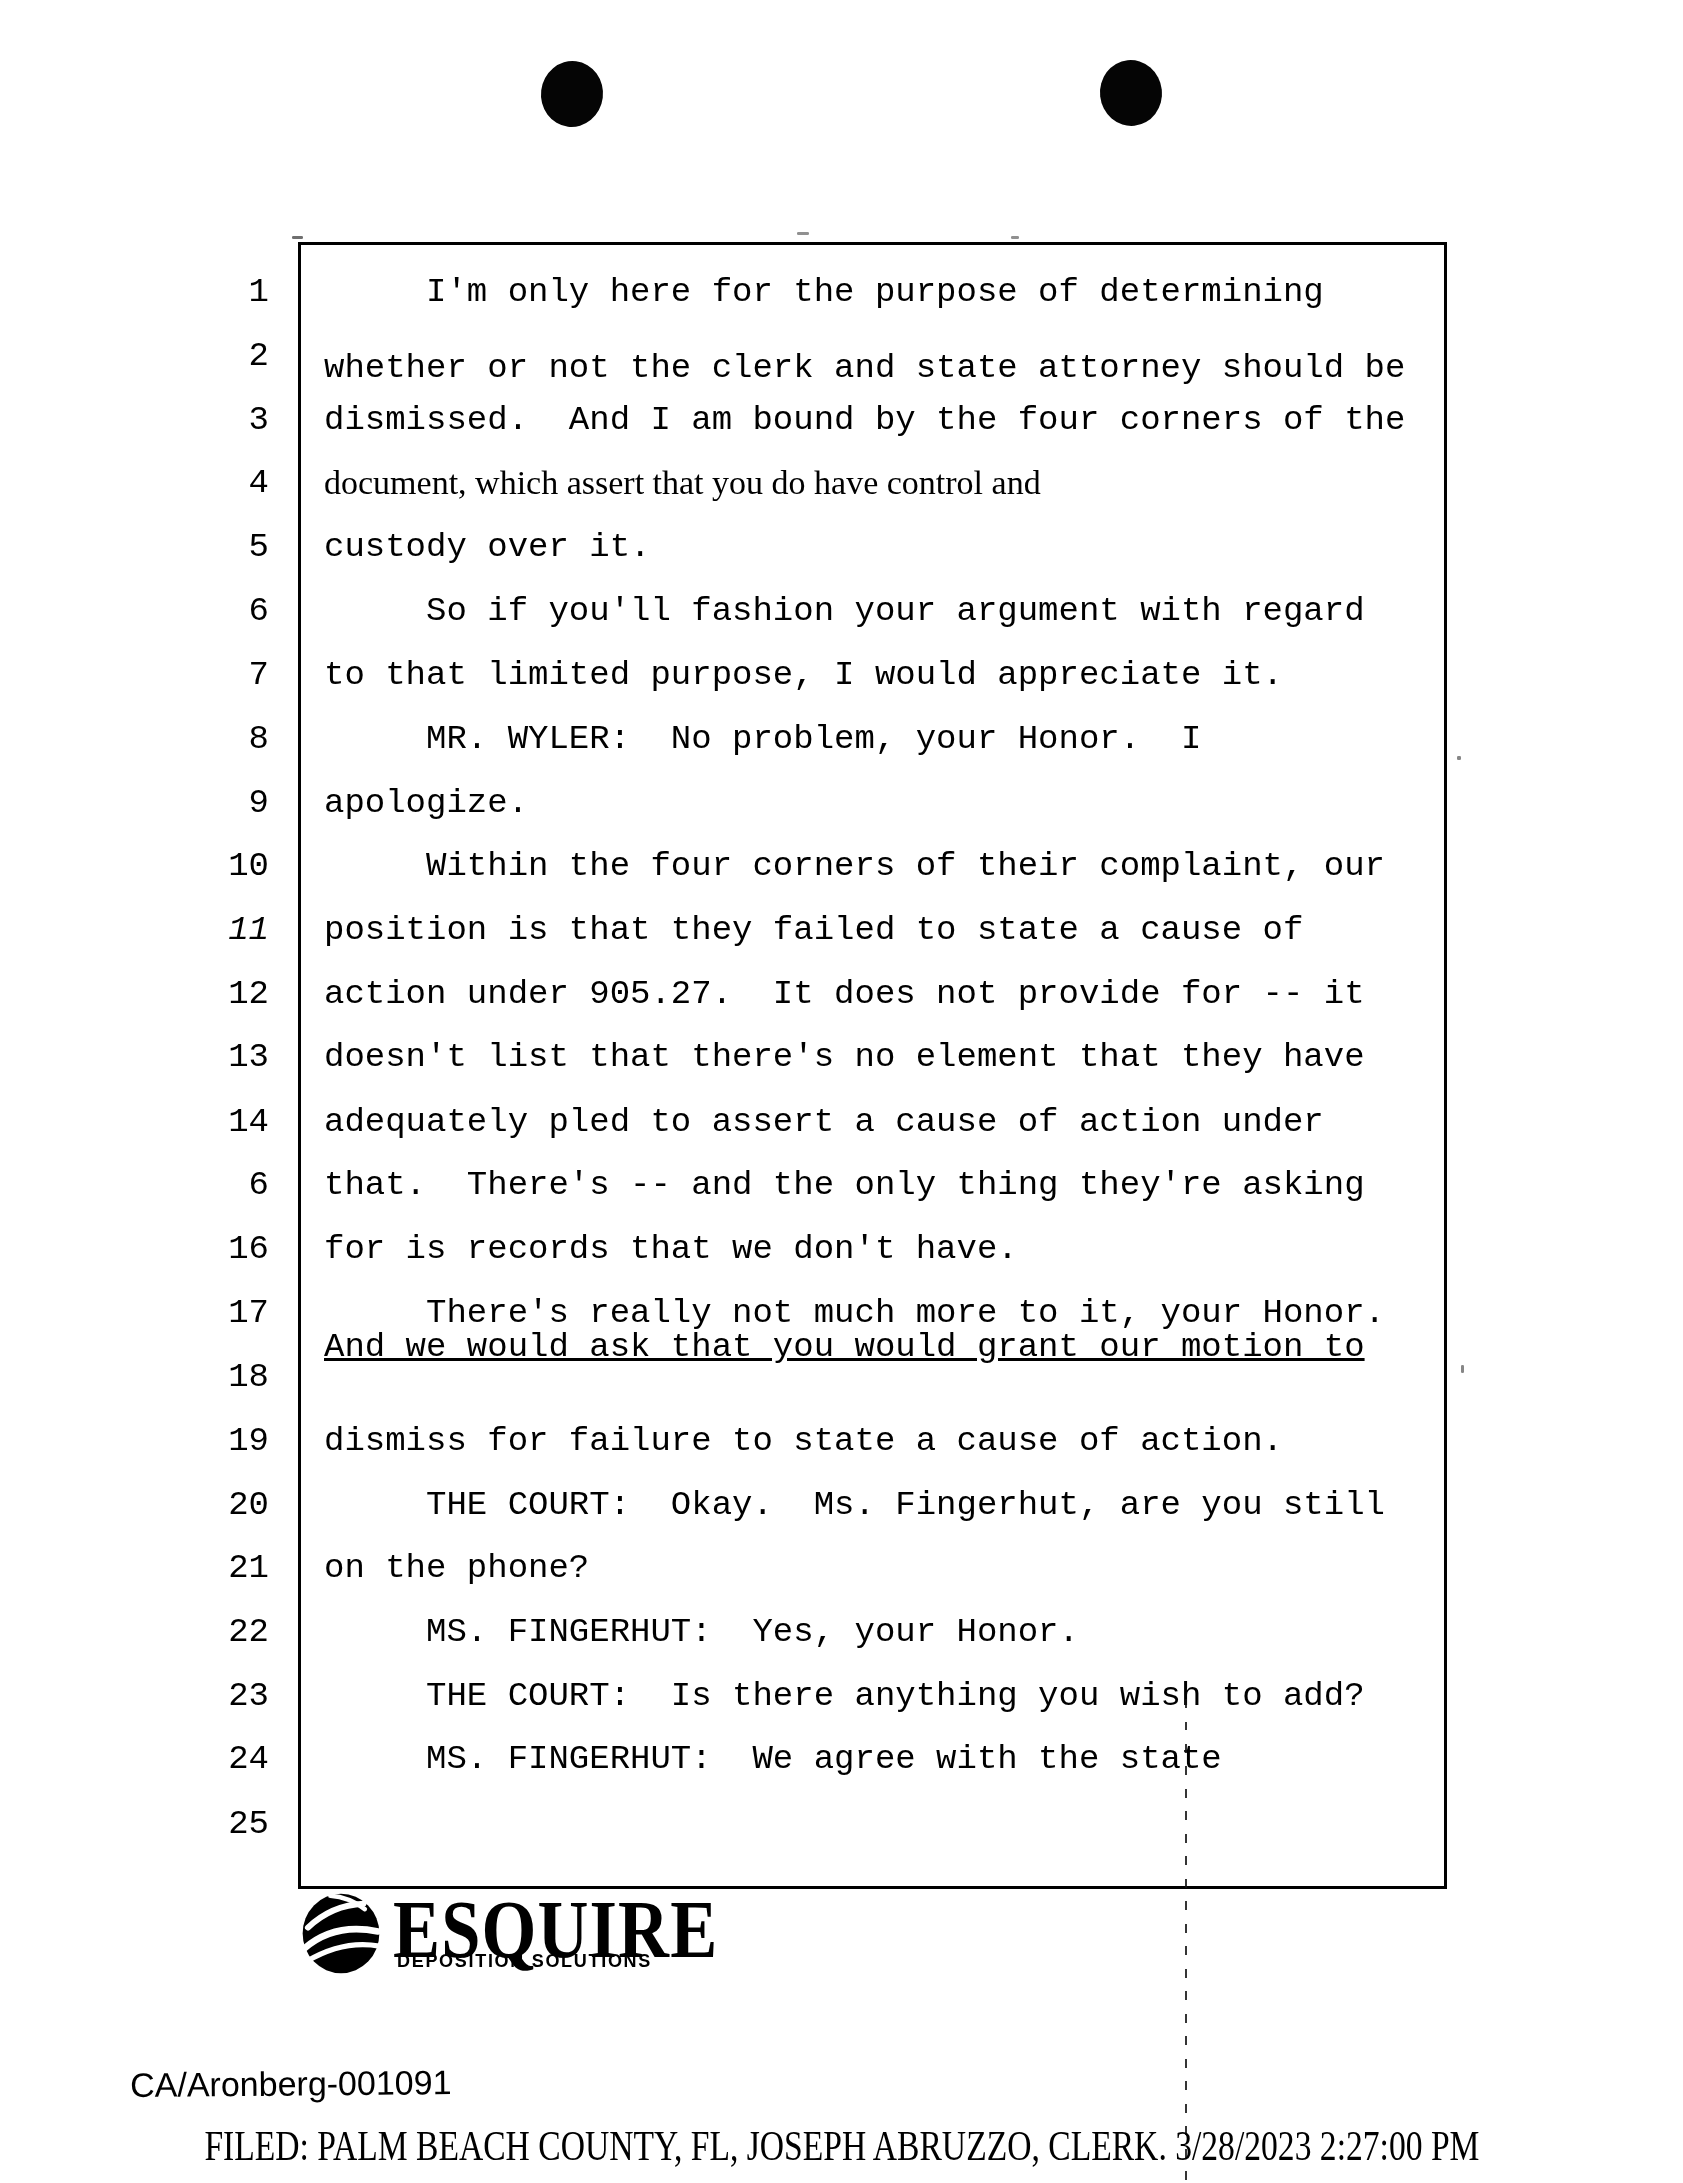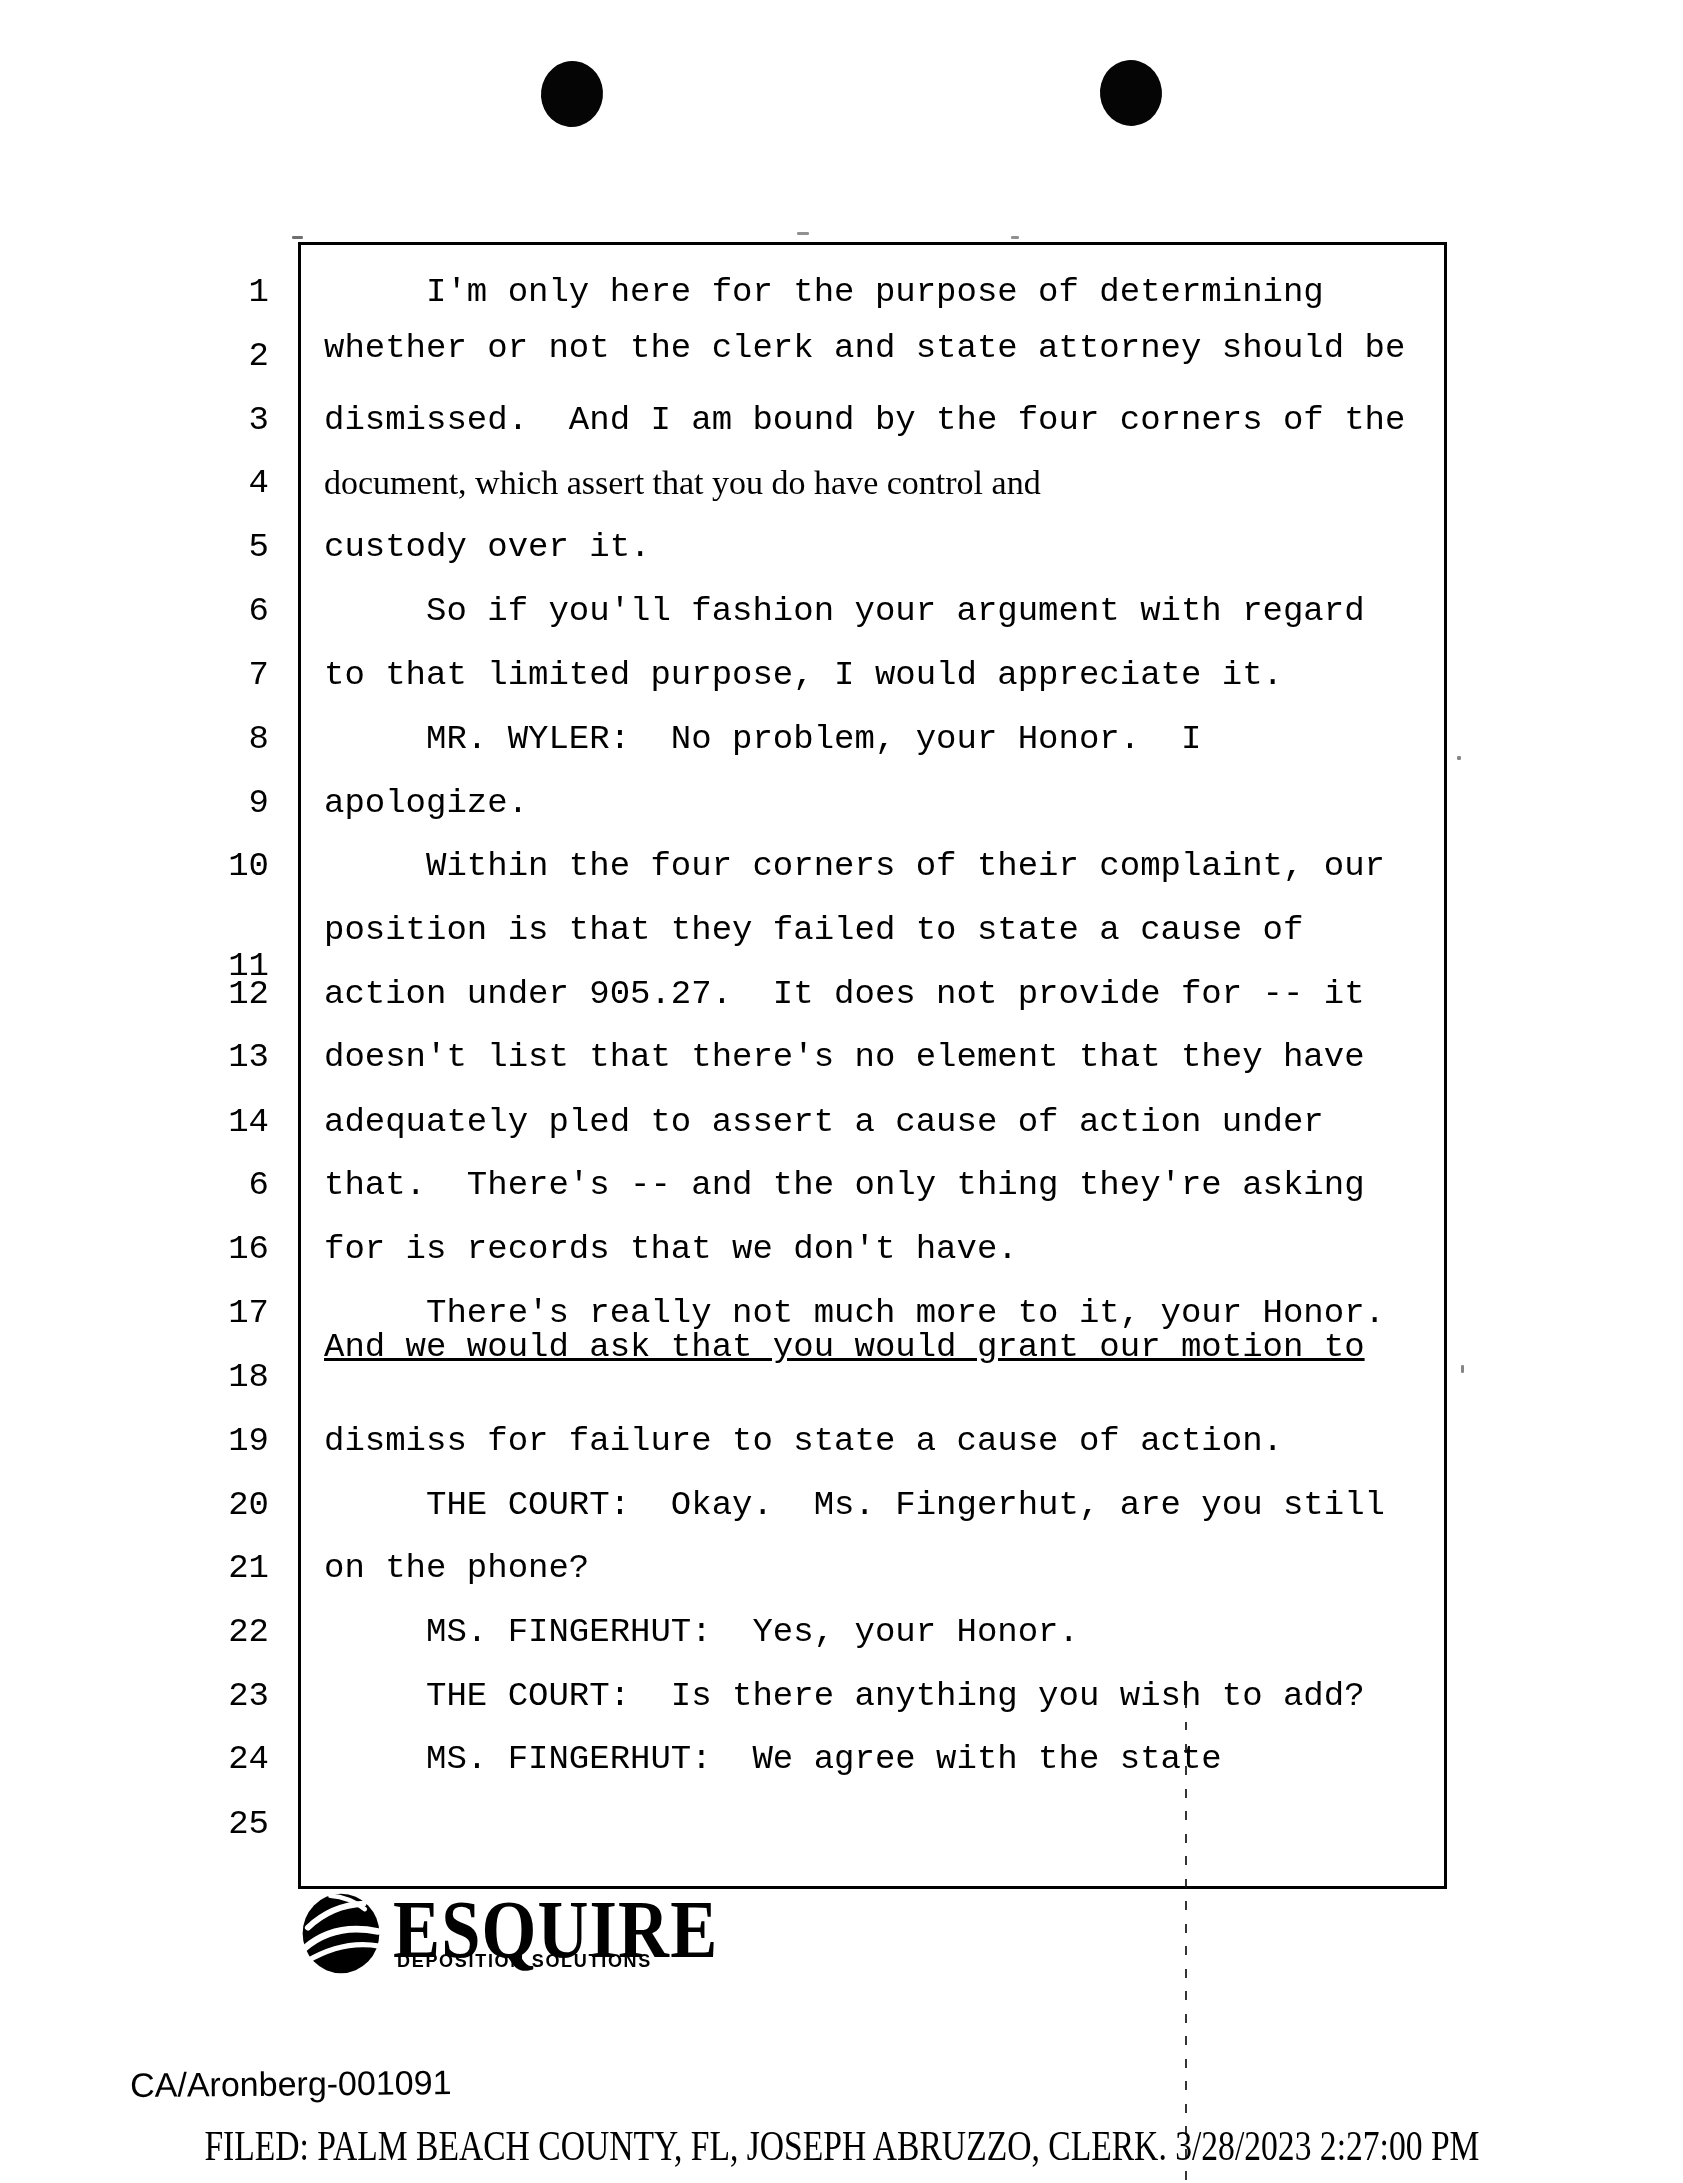--- a/index.html
+++ b/index.html
@@ -84,38 +84,38 @@
 
   <div class="hole left"></div>
   <div class="hole right"></div>
 
   <div class="text-box"></div>
 
   <div id="lines-container">
       <div class="ln" style="top: 260px;">1</div>
       <div class="lt" style="top: 260px;">     I'm only here for the purpose of determining</div>
       <div class="ln" style="top: 324px;">2</div>
-      <div class="lt" style="top: 316px;">whether or not the clerk and state attorney should be</div>
+      <div class="lt" style="top: 336px;">whether or not the clerk and state attorney should be</div>
       <div class="ln" style="top: 388px;">3</div>
       <div class="lt" style="top: 388px;">dismissed.  And I am bound by the four corners of the</div>
       <div class="ln" style="top: 451px;">4</div>
       <div class="lt" style="top: 451px; font-family: Liberation Serif, serif;">document, which assert that you do have control and</div>
       <div class="ln" style="top: 515px;">5</div>
       <div class="lt" style="top: 515px;">custody over it.</div>
       <div class="ln" style="top: 579px;">6</div>
       <div class="lt" style="top: 579px;">     So if you'll fashion your argument with regard</div>
       <div class="ln" style="top: 643px;">7</div>
       <div class="lt" style="top: 643px;">to that limited purpose, I would appreciate it.</div>
       <div class="ln" style="top: 707px;">8</div>
       <div class="lt" style="top: 707px;">     MR. WYLER:  No problem, your Honor.  I</div>
       <div class="ln" style="top: 771px;">9</div>
       <div class="lt" style="top: 771px;">apologize.</div>
       <div class="ln" style="top: 834px;">10</div>
       <div class="lt" style="top: 834px;">     Within the four corners of their complaint, our</div>
-      <div class="ln" style="top: 934px;">11</div>
+      <div class="ln" style="top: 898px; font-style: italic;">11</div>
       <div class="lt" style="top: 898px;">position is that they failed to state a cause of</div>
       <div class="ln" style="top: 962px;">12</div>
       <div class="lt" style="top: 962px;">action under 905.27.  It does not provide for -- it</div>
       <div class="ln" style="top: 1025px;">13</div>
       <div class="lt" style="top: 1025px;">doesn't list that there's no element that they have</div>
       <div class="ln" style="top: 1090px;">14</div>
       <div class="lt" style="top: 1090px;">adequately pled to assert a cause of action under</div>
       <div class="ln" style="top: 1153px;">6</div>
       <div class="lt" style="top: 1153px;">that.  There's -- and the only thing they're asking</div>
       <div class="ln" style="top: 1217px;">16</div>

